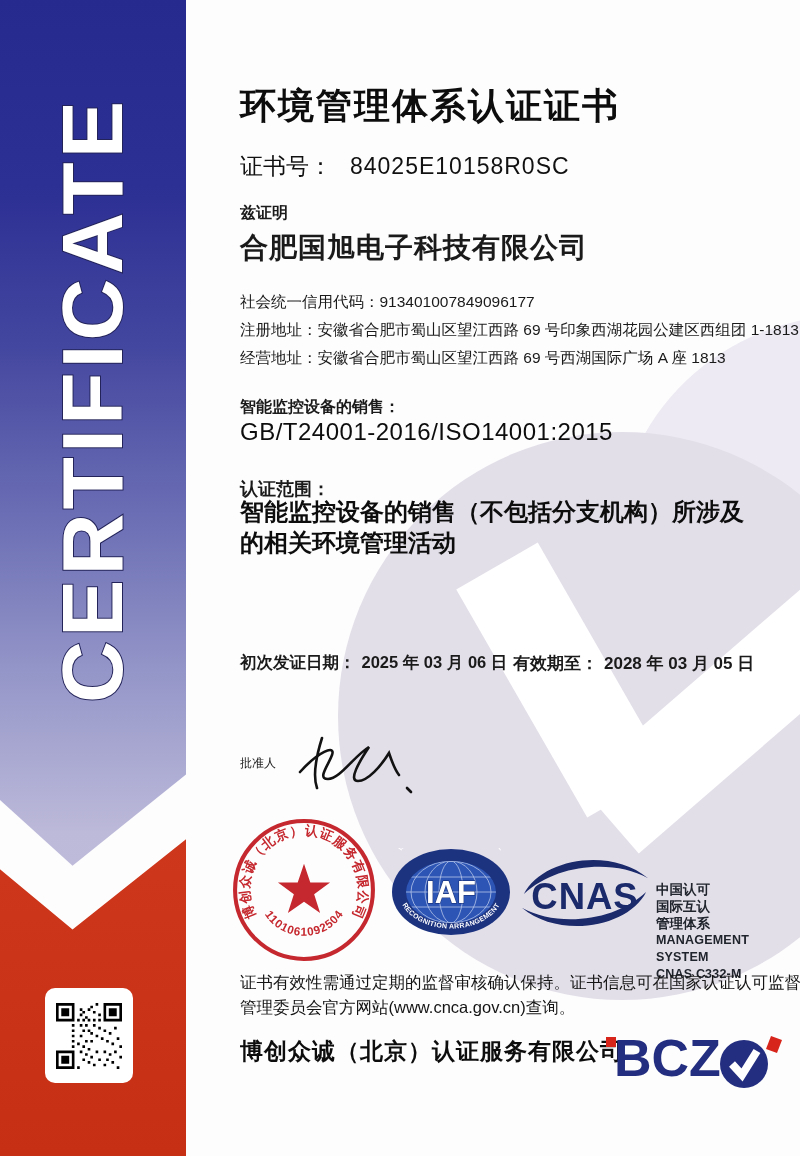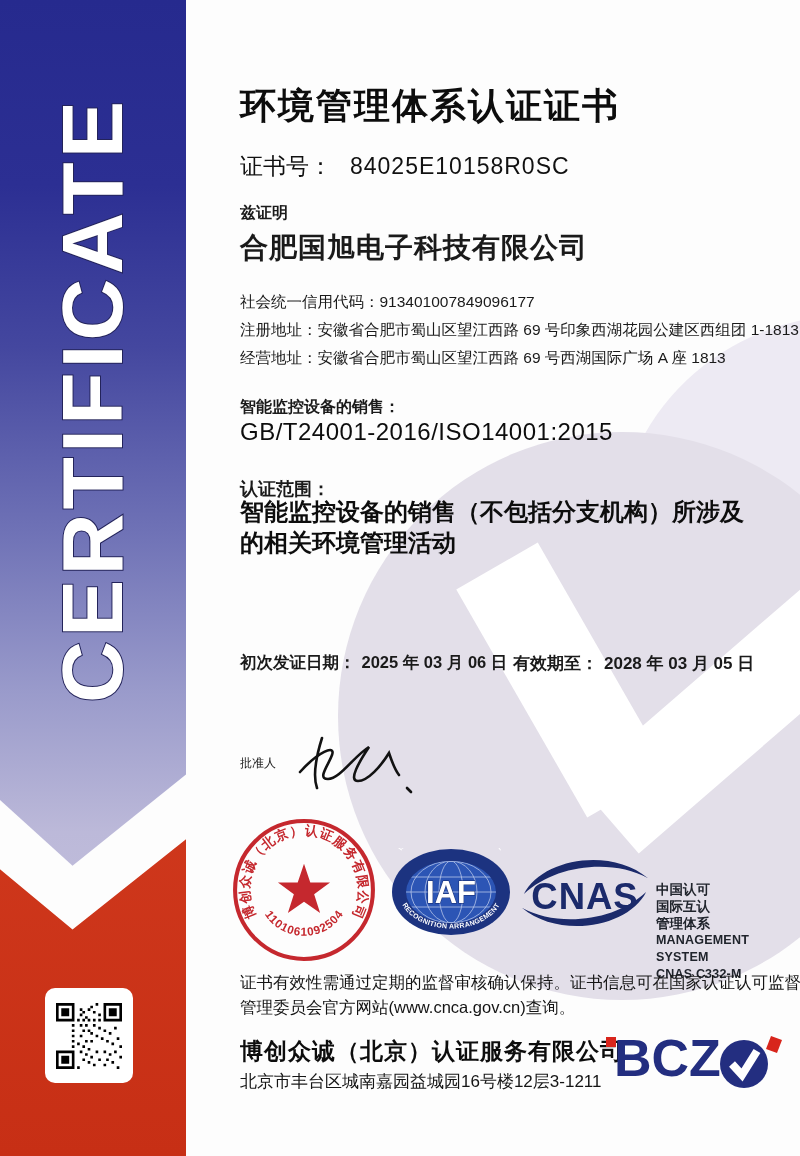--- a/index.html
+++ b/index.html
@@ -186,21 +186,20 @@
   <div class="abs content cnas-text">
     <div class="zh">中国认可</div>
     <div class="zh">国际互认</div>
     <div class="zh">管理体系</div>
     <div class="en">MANAGEMENT SYSTEM</div>
     <div class="en">CNAS C332-M</div>
   </div>
 
   <div class="abs content note">证书有效性需通过定期的监督审核确认保持。证书信息可在国家认证认可监督管理委员会官方网站(www.cnca.gov.cn)查询。</div>
   <div class="abs content footer-company">博创众诚（北京）认证服务有限公司</div>
-  <div class="abs content footer-address">北京市丰台区城南嘉园益城园16号楼12层3-1211</div>
 
   <div class="abs content bcz">
     <div class="bcz-sq"></div>
     <div class="bcz-word">BCZ</div>
     <svg class="bcz-mark" width="70" height="58" viewBox="0 0 70 58">
       <circle cx="26" cy="30" r="24" fill="#232e80"></circle>
       <polyline points="14,30 24,41 39,17" stroke="#ffffff" stroke-width="8" fill="none"></polyline>
       <path d="M53 2 L64 6 L59 19 L48 15 Z" fill="#d8251c"></path>
     </svg>
   </div>

